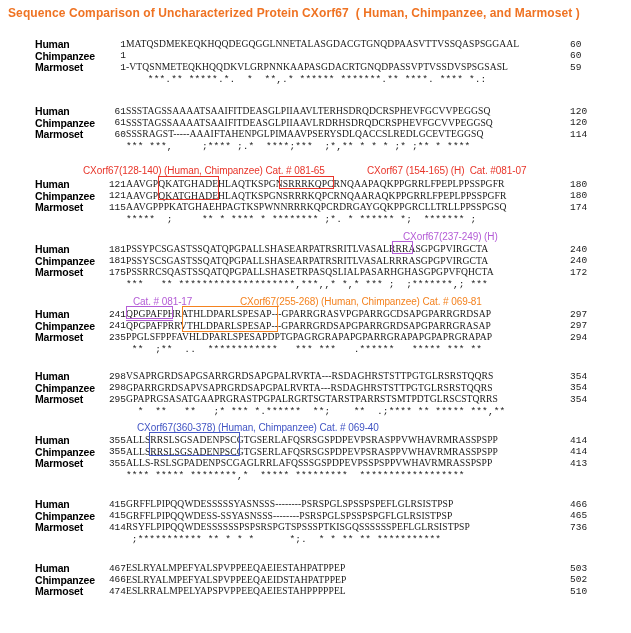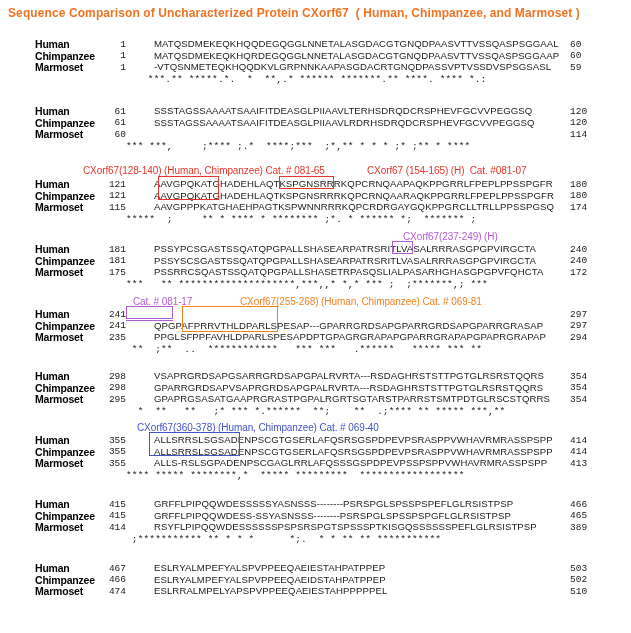--- a/index.html
+++ b/index.html
@@ -34,24 +34,23 @@
   }
   .startnum{
     position:absolute;left:98px;top:0.5px;width:28px;
     text-align:right;
     font-size:9.5px;color:#1a1a1a;
     font-family:"Liberation Mono", monospace;
   }
   .seq{
     position:absolute;left:126px;top:0;
     font-size:9.6px;color:#1a1a1a;
-    font-family:Liberation Sans, sans-serif;
+    font-family:Liberation Serif, serif;
     letter-spacing:0.08px;
     white-space:pre;
-    margin-left:28px;
   }
   .endnum{
     position:absolute;left:570px;top:0.5px;width:30px;
     text-align:left;
     font-size:9.5px;color:#1a1a1a;
     font-family:"Liberation Mono", monospace;
   }
   .cons{
     position:absolute;left:126px;top:0;
     font-size:9.6px;color:#1a1a1a;
@@ -93,64 +92,64 @@
 </head>
 <body>
 
 <div id="page">
 
   <div class="title">Sequence Comparison of Uncharacterized Protein CXorf67  ( Human, Chimpanzee, and Marmoset )</div>
 
   <div id="blocks">
       <div class="block" style="top: 38px;">
         <div class="row" style="top: 0px; position: absolute; left: 0px; width: 631px;"><span class="organism">Human</span><span class="startnum">1</span><span class="seq">MATQSDMEKEQKHQQDEGQGGLNNETALASGDACGTGNQDPAASVTTVSSQASPSGGAAL</span><span class="endnum">60</span></div>
-        <div class="row" style="top: 11.6px; position: absolute; left: 0px; width: 631px;"><span class="organism">Chimpanzee</span><span class="startnum">1</span><span class="seq">MATQSDMEKEQKHQRDEGQGGLNNETALASGDACGTGNQDPAASVTTVSSQASPSGGAAP</span><span class="endnum">60</span></div>
+        <div class="row" style="top: 11.6px; position: absolute; left: 0px; width: 631px;"><span class="organism">Chimpanzee</span><span class="startnum">1</span><span class="endnum">60</span></div>
         <div class="row" style="top: 23.2px; position: absolute; left: 0px; width: 631px;"><span class="organism">Marmoset</span><span class="startnum">1</span><span class="seq">-VTQSNMETEQKHQQDKVLGRPNNKAAPASGDACRTGNQDPASSVPTVSSDVSPSGSASL</span><span class="endnum">59</span></div>
         <div class="cons" style="top: 35.8px; left: 142px;"> ***.** *****.*.  *  **,.* ****** *******.** ****. **** *.:</div>
       </div>
       <div class="block" style="top: 105px;">
         <div class="row" style="top: 0px; position: absolute; left: 0px; width: 631px;"><span class="organism">Human</span><span class="startnum">61</span><span class="seq">SSSTAGSSAAAATSAAIFITDEASGLPIIAAVLTERHSDRQDCRSPHEVFGCVVPEGGSQ</span><span class="endnum">120</span></div>
         <div class="row" style="top: 11.6px; position: absolute; left: 0px; width: 631px;"><span class="organism">Chimpanzee</span><span class="startnum">61</span><span class="seq">SSSTAGSSAAAATSAAIFITDEASGLPIIAAVLRDRHSDRQDCRSPHEVFGCVVPEGGSQ</span><span class="endnum">120</span></div>
-        <div class="row" style="top: 23.2px; position: absolute; left: 0px; width: 631px;"><span class="organism">Marmoset</span><span class="startnum">60</span><span class="endnum">114</span></div>
+        <div class="row" style="top: 23.2px; position: absolute; left: 0px; width: 631px;"><span class="organism">Marmoset</span><span class="startnum">60</span><span class="seq">SSSRAGST-----AAAIFTAHENPGLPIMAAVPSERYSDLQACCSLREDLGCEVTEGGSQ</span><span class="endnum">114</span></div>
         <div class="cons" style="top: 35.8px; left: 126px;">*** ***,     ;**** ;.*  ****;***  ;*,** * * * ;* ;** * ****</div>
       </div>
       <div class="block" style="top: 178px;">
         <div class="row" style="top: 0px; position: absolute; left: 0px; width: 631px;"><span class="organism">Human</span><span class="startnum">121</span><span class="seq">AAVGPQKATGHADEHLAQTKSPGNSRRRKQPCRNQAAPAQKPPGRRLFPEPLPPSSPGFR</span><span class="endnum">180</span></div>
         <div class="row" style="top: 11.6px; position: absolute; left: 0px; width: 631px;"><span class="organism">Chimpanzee</span><span class="startnum">121</span><span class="seq">AAVGPQKATGHADEHLAQTKSPGNSRRRKQPCRNQAARAQKPPGRRLFPEPLPPSSPGFR</span><span class="endnum">180</span></div>
         <div class="row" style="top: 23.2px; position: absolute; left: 0px; width: 631px;"><span class="organism">Marmoset</span><span class="startnum">115</span><span class="seq">AAVGPPPKATGHAEHPAGTKSPWNNRRRKQPCRDRGAYGQKPPGRCLLTRLLPPSSPGSQ</span><span class="endnum">174</span></div>
         <div class="cons" style="top: 35.8px; left: 126px;">*****  ;     ** * **** * ******** ;*. * ****** *;  ******* ;</div>
       </div>
       <div class="block" style="top: 243px;">
         <div class="row" style="top: 0px; position: absolute; left: 0px; width: 631px;"><span class="organism">Human</span><span class="startnum">181</span><span class="seq">PSSYPCSGASTSSQATQPGPALLSHASEARPATRSRITLVASALRRRASGPGPVIRGCTA</span><span class="endnum">240</span></div>
         <div class="row" style="top: 11.6px; position: absolute; left: 0px; width: 631px;"><span class="organism">Chimpanzee</span><span class="startnum">181</span><span class="seq">PSSYSCSGASTSSQATQPGPALLSHASEARPATRSRITLVASALRRRASGPGPVIRGCTA</span><span class="endnum">240</span></div>
         <div class="row" style="top: 23.2px; position: absolute; left: 0px; width: 631px;"><span class="organism">Marmoset</span><span class="startnum">175</span><span class="seq">PSSRRCSQASTSSQATQPGPALLSHASETRPASQSLIALPASARHGHASGPGPVFQHCTA</span><span class="endnum">172</span></div>
         <div class="cons" style="top: 35.8px; left: 126px;">***   ** ********************,***,,* *,* *** ;  ;*******,; ***</div>
       </div>
       <div class="block" style="top: 308px;">
-        <div class="row" style="top: 0px; position: absolute; left: 0px; width: 631px;"><span class="organism">Human</span><span class="startnum">241</span><span class="endnum">297</span></div>
+        <div class="row" style="top: 0px; position: absolute; left: 0px; width: 631px;"><span class="organism">Human</span><span class="startnum">241</span><span class="seq">QPGPAFPHRATHLDPARLSPESAP---GPARRGRASVPGPARRGCDSAPGPARRGRDSAP</span><span class="endnum">297</span></div>
         <div class="row" style="top: 11.6px; position: absolute; left: 0px; width: 631px;"><span class="organism">Chimpanzee</span><span class="startnum">241</span><span class="seq">QPGPAFPRRVTHLDPARLSPESAP---GPARRGRDSAPGPARRGRDSAPGPARRGRASAP</span><span class="endnum">297</span></div>
         <div class="row" style="top: 23.2px; position: absolute; left: 0px; width: 631px;"><span class="organism">Marmoset</span><span class="startnum">235</span><span class="seq">PPGLSFPPFAVHLDPARLSPESAPDPTGPAGRGRAPAPGPARRGRAPAPGPAPRGRAPAP</span><span class="endnum">294</span></div>
         <div class="cons" style="top: 35.8px; left: 126px;"> **  ;**  ..  ************   *** ***   .******   ***** *** **</div>
       </div>
       <div class="block" style="top: 370px;">
         <div class="row" style="top: 0px; position: absolute; left: 0px; width: 631px;"><span class="organism">Human</span><span class="startnum">298</span><span class="seq">VSAPRGRDSAPGSARRGRDSAPGPALRVRTA---RSDAGHRSTSTTPGTGLRSRSTQQRS</span><span class="endnum">354</span></div>
         <div class="row" style="top: 11.6px; position: absolute; left: 0px; width: 631px;"><span class="organism">Chimpanzee</span><span class="startnum">298</span><span class="seq">GPARRGRDSAPVSAPRGRDSAPGPALRVRTA---RSDAGHRSTSTTPGTGLRSRSTQQRS</span><span class="endnum">354</span></div>
         <div class="row" style="top: 23.2px; position: absolute; left: 0px; width: 631px;"><span class="organism">Marmoset</span><span class="startnum">295</span><span class="seq">GPAPRGSASATGAAPRGRASTPGPALRGRTSGTARSTPARRSTSMTPDTGLRSCSTQRRS</span><span class="endnum">354</span></div>
         <div class="cons" style="top: 35.8px; left: 126px;">  *  **   **   ;* *** *.******  **;    **  .;**** ** ***** ***,**</div>
       </div>
       <div class="block" style="top: 434px;">
         <div class="row" style="top: 0px; position: absolute; left: 0px; width: 631px;"><span class="organism">Human</span><span class="startnum">355</span><span class="seq">ALLSRRSLSGSADENPSCGTGSERLAFQSRSGSPDPEVPSRASPPVWHAVRMRASSPSPP</span><span class="endnum">414</span></div>
         <div class="row" style="top: 11.6px; position: absolute; left: 0px; width: 631px;"><span class="organism">Chimpanzee</span><span class="startnum">355</span><span class="seq">ALLSRRSLSGSADENPSCGTGSERLAFQSRSGSPDPEVPSRASPPVWHAVRMRASSPSPP</span><span class="endnum">414</span></div>
         <div class="row" style="top: 23.2px; position: absolute; left: 0px; width: 631px;"><span class="organism">Marmoset</span><span class="startnum">355</span><span class="seq">ALLS-RSLSGPADENPSCGAGLRRLAFQSSSGSPDPEVPSSPSPPVWHAVRMRASSPSPP</span><span class="endnum">413</span></div>
         <div class="cons" style="top: 35.8px; left: 126px;">**** ***** ********,*  ***** *********  ******************</div>
       </div>
       <div class="block" style="top: 498px;">
         <div class="row" style="top: 0px; position: absolute; left: 0px; width: 631px;"><span class="organism">Human</span><span class="startnum">415</span><span class="seq">GRFFLPIPQQWDESSSSSYASNSSS--------PSRSPGLSPSSPSPEFLGLRSISTPSP</span><span class="endnum">466</span></div>
         <div class="row" style="top: 11.6px; position: absolute; left: 0px; width: 631px;"><span class="organism">Chimpanzee</span><span class="startnum">415</span><span class="seq">GRFFLPIPQQWDESS-SSYASNSSS--------PSRSPGLSPSSPSPGFLGLRSISTPSP</span><span class="endnum">465</span></div>
-        <div class="row" style="top: 23.2px; position: absolute; left: 0px; width: 631px;"><span class="organism">Marmoset</span><span class="startnum">414</span><span class="seq">RSYFLPIPQQWDESSSSSSPSPSRSPGTSPSSSPTKISGQSSSSSSPEFLGLRSISTPSP</span><span class="endnum">389</span></div>
+        <div class="row" style="top: 23.2px; position: absolute; left: 0px; width: 631px;"><span class="organism">Marmoset</span><span class="startnum">414</span><span class="seq">RSYFLPIPQQWDESSSSSSPSPSRSPGTSPSSSPTKISGQSSSSSSPEFLGLRSISTPSP</span><span class="endnum">736</span></div>
         <div class="cons" style="top: 35.8px; left: 126px;"> ;*********** ** * * *      *;.  * * ** ** ***********</div>
       </div>
       <div class="block" style="top: 562px;">
         <div class="row" style="top: 0px; position: absolute; left: 0px; width: 631px;"><span class="organism">Human</span><span class="startnum">467</span><span class="seq">ESLRYALMPEFYALSPVPPEEQAEIESTAHPATPPEP</span><span class="endnum">503</span></div>
         <div class="row" style="top: 11.6px; position: absolute; left: 0px; width: 631px;"><span class="organism">Chimpanzee</span><span class="startnum">466</span><span class="seq">ESLRYALMPEFYALSPVPPEEQAEIDSTAHPATPPEP</span><span class="endnum">502</span></div>
         <div class="row" style="top: 23.2px; position: absolute; left: 0px; width: 631px;"><span class="organism">Marmoset</span><span class="startnum">474</span><span class="seq">ESLRRALMPELYAPSPVPPEEQAEIESTAHPPPPPEL</span><span class="endnum">510</span></div>
       </div>
     </div>
   <div id="annos">
       <div class="anno-label red" style="left: 83px; top: 165px;">CXorf67(128-140) (Human, Chimpanzee) Cat. # 081-65</div>

